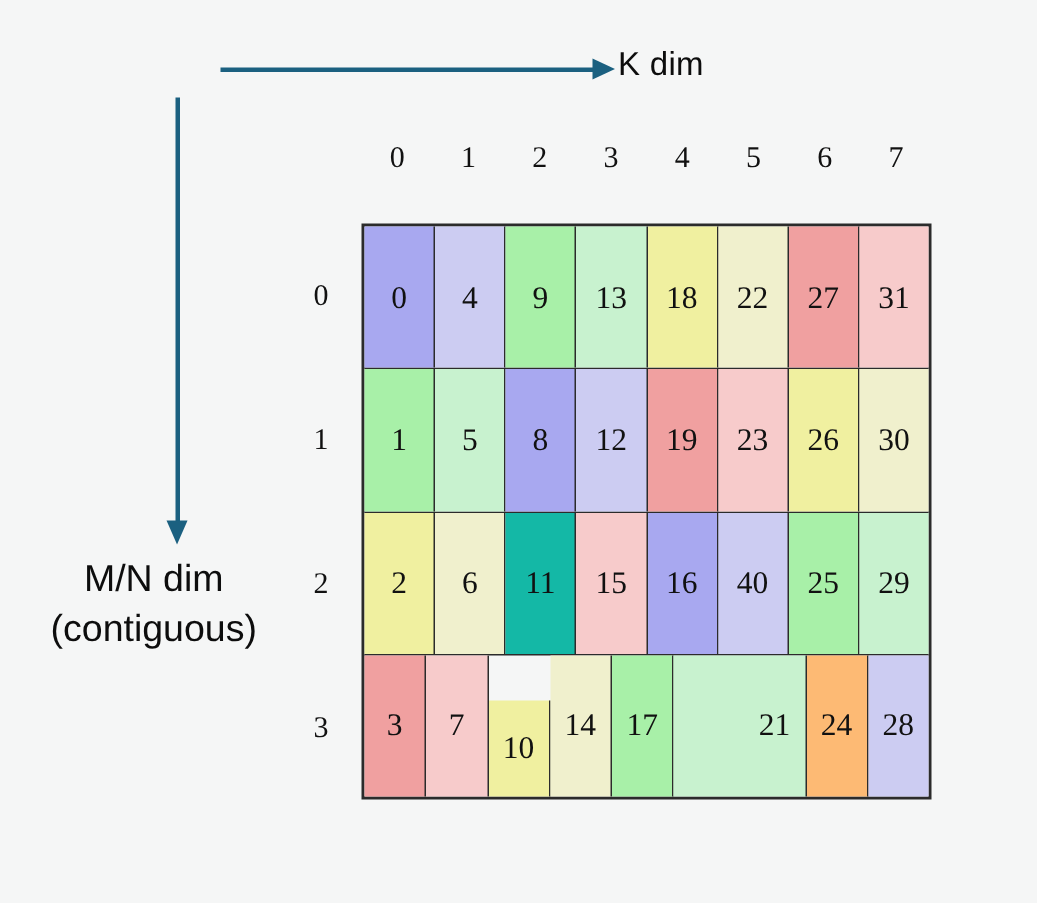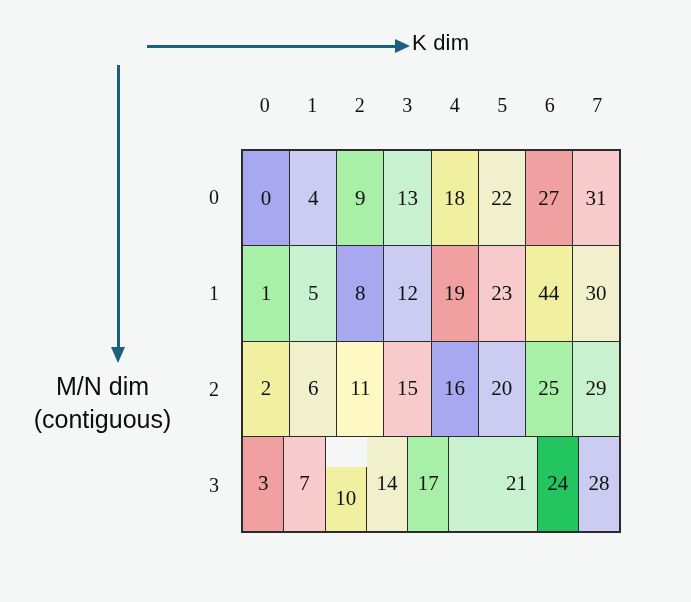--- a/index.html
+++ b/index.html
@@ -194,41 +194,41 @@
       <div class="cell" style="background-color: rgb(247, 203, 203);">31</div>
     </div>
 
     <div class="grid-row">
       <div class="cell" style="background-color: rgb(168, 240, 168);">1</div>
       <div class="cell" style="background-color: rgb(200, 242, 207);">5</div>
       <div class="cell" style="background-color: rgb(168, 168, 240);">8</div>
       <div class="cell" style="background-color: rgb(204, 204, 242);">12</div>
       <div class="cell" style="background-color: rgb(240, 160, 160);">19</div>
       <div class="cell" style="background-color: rgb(247, 203, 203);">23</div>
-      <div class="cell" style="background-color: rgb(240, 240, 160);">44</div>
+      <div class="cell" style="background-color: rgb(240, 240, 160);">26</div>
       <div class="cell" style="background-color: rgb(240, 240, 205);">30</div>
     </div>
 
     <div class="grid-row">
       <div class="cell" style="background-color: rgb(240, 240, 160);">2</div>
       <div class="cell" style="background-color: rgb(240, 240, 205);">6</div>
-      <div class="cell" style="background-color: #fef9c3;">11</div>
+      <div class="cell" style="background-color: #14b8a6;">11</div>
       <div class="cell" style="background-color: rgb(247, 203, 203);">15</div>
       <div class="cell" style="background-color: rgb(168, 168, 240);">16</div>
-      <div class="cell" style="background-color: rgb(204, 204, 242);">20</div>
+      <div class="cell" style="background-color: rgb(204, 204, 242);">40</div>
       <div class="cell" style="background-color: rgb(168, 240, 168);">25</div>
       <div class="cell" style="background-color: rgb(200, 242, 207);">29</div>
     </div>
 
     <div class="grid-row">
       <div class="cell" style="background-color: rgb(240, 160, 160);">3</div>
       <div class="cell" style="background-color: rgb(247, 203, 203);">7</div>
       <div class="cell" style="background-color: rgb(240, 240, 160); margin-top: 30px;">10</div>
       <div class="cell" style="background-color: rgb(240, 240, 205);">14</div>
       <div class="cell" style="background-color: rgb(168, 240, 168);">17</div>
       <div class="cell" style="background-color: rgb(200, 242, 207); padding-left: 47px;">21</div>
-      <div class="cell" style="background-color: #22c55e;">24</div>
+      <div class="cell" style="background-color: #fdba74;">24</div>
       <div class="cell" style="background-color: rgb(204, 204, 242);">28</div>
     </div>
 
   </div>
 
 </div>
 
 </body></html>

